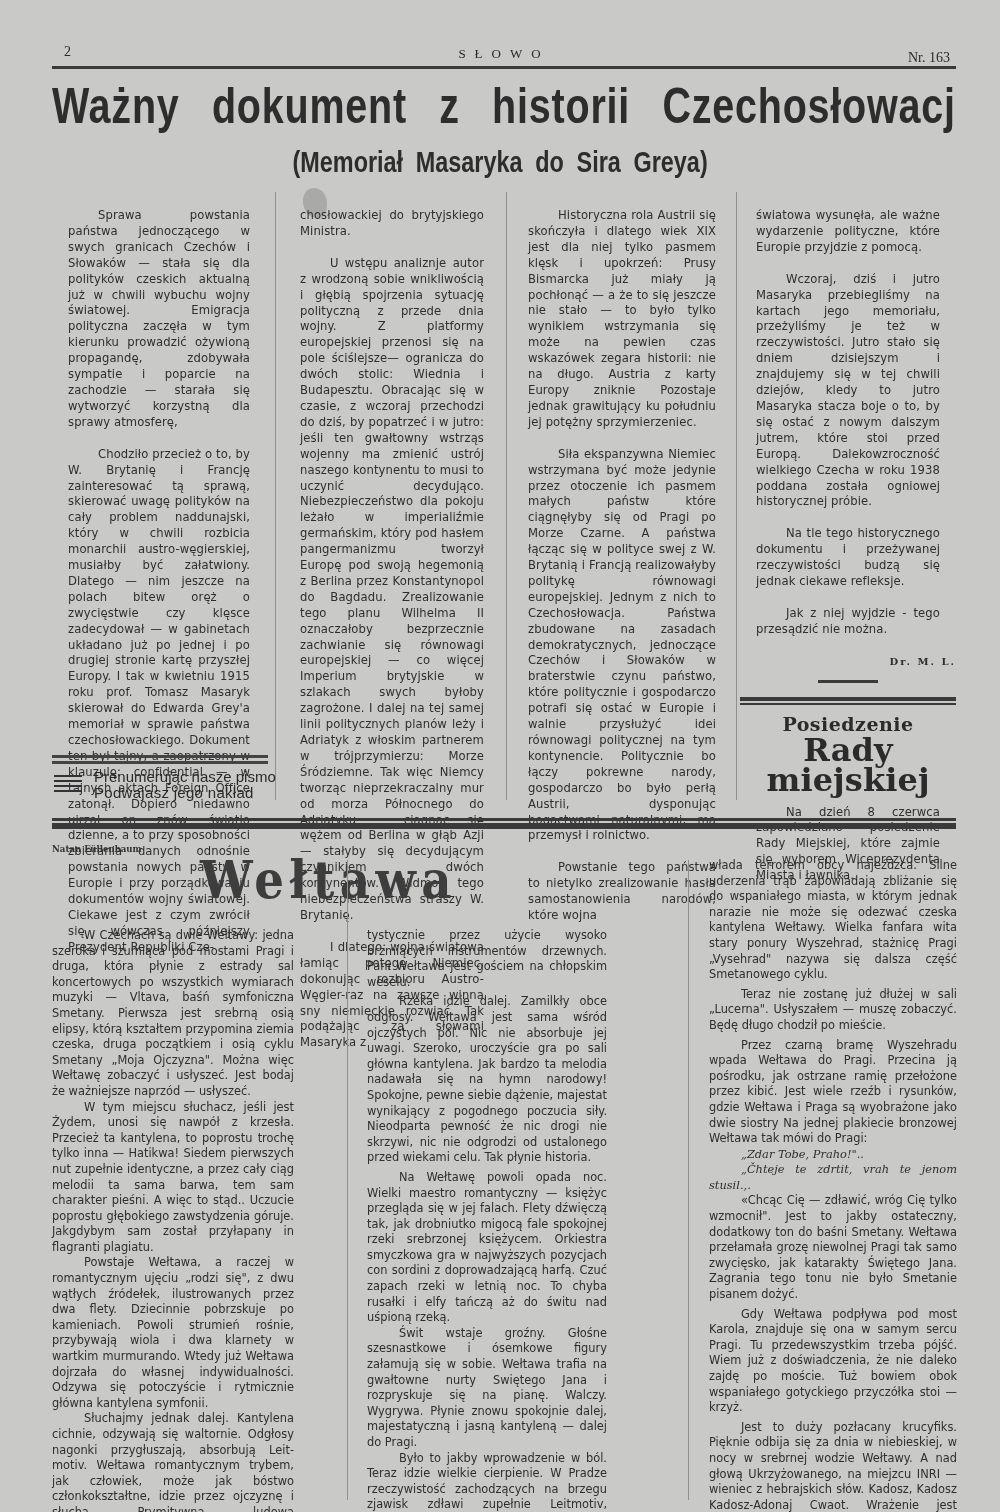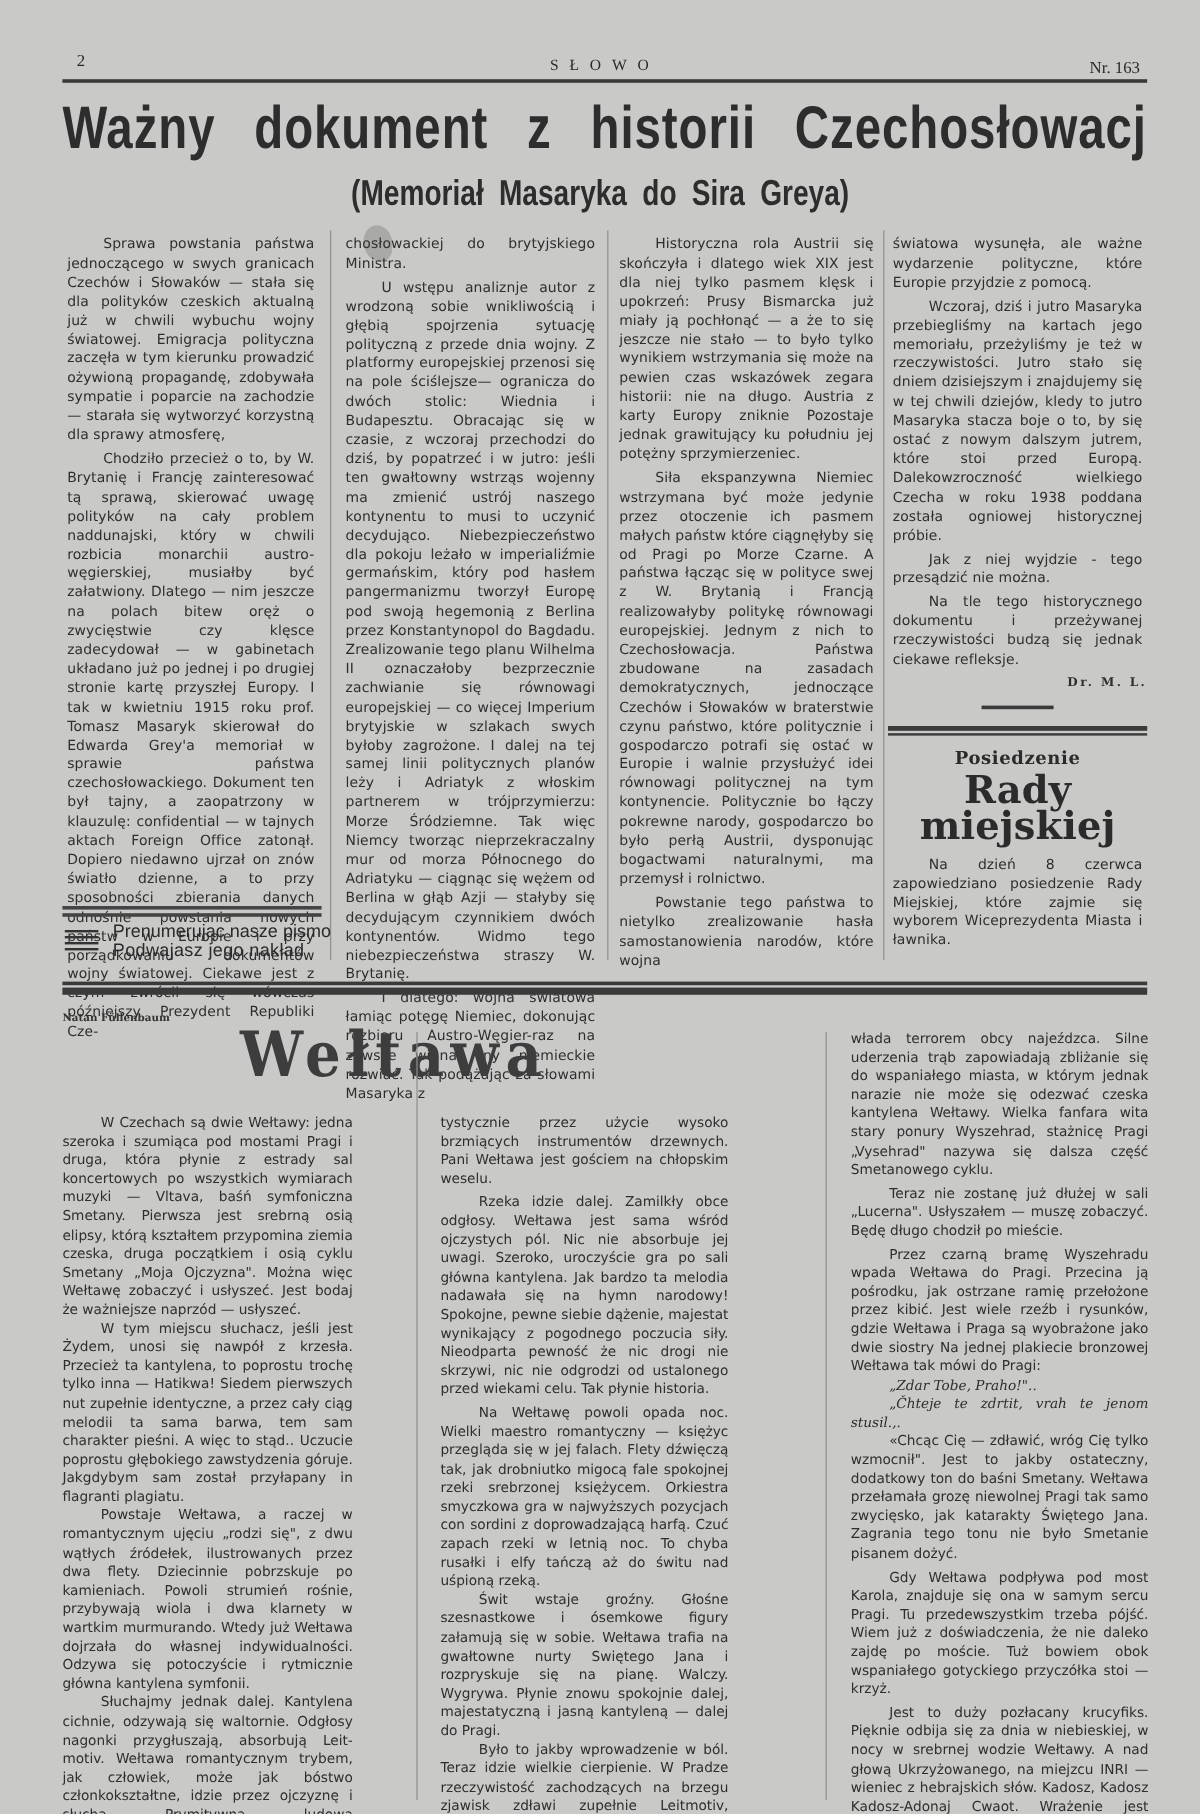--- a/index.html
+++ b/index.html
@@ -32,21 +32,21 @@
   .subhead-wrap { position: absolute; left: 0; top: 142px; width: 1000px; height: 42px; text-align: center; }
   .subhead {
     display: inline-block; font-family: "Liberation Sans", sans-serif; font-weight: bold;
     font-size: 30px; line-height: 40px; color: #2d2d2d; transform: scaleX(0.78); word-spacing: 8px;
   }
 
   .col {
     position: absolute; font-size: 11.6px; line-height: 15.9px; text-align: justify;
     font-family: "DejaVu Sans", sans-serif; color: #2e2e2e; letter-spacing: 0.1px;
   }
-  .col p { margin: 4px; text-indent: 30px; }
+  .col p { margin: 16px; text-indent: 30px; }
   .col p.noind { text-indent: 0; }
   .col p + p { margin-top: 0; }
 
   #c1 { left: 52px; top: 192px; width: 214px; }
   #c2 { left: 284px; top: 192px; width: 216px; }
   #c3 { left: 512px; top: 192px; width: 220px; }
   #c4 { left: 740px; top: 192px; width: 216px; }
 
   .vline { position: absolute; width: 1px; background: #8f8f8d; }
 
@@ -60,21 +60,21 @@
   }
   .promo .t1 { top: 13px; }
   .promo .t2 { top: 29px; letter-spacing: 0.3px; }
 
   .signature { text-align: right; font-weight: bold; font-family: "DejaVu Serif", serif; letter-spacing: 2px; font-size: 10px; margin-top: 2px; }
   .short-rule { width: 60px; height: 3px; background: #3a3a3a; margin: 10px auto 0; }
   .box-rule { height: 4px; background: #3a3a3a; margin-top: 14px; }
   .box-rule2 { height: 2px; background: #3a3a3a; margin-top: 2px; }
   .box-h1 {
     text-align: center; font-family: "DejaVu Serif", serif; font-weight: bold;
-    font-size: 15px; margin-top: 12px; letter-spacing: 0.5px; color: #2b2b2b;
+    font-size: 19px; margin-top: 12px; letter-spacing: 0.5px; color: #2b2b2b;
   }
   .box-h2 {
     text-align: center; font-family: "DejaVu Serif", serif; font-weight: bold;
     font-size: 32px; line-height: 30px; margin-top: 2px; color: #2b2b2b;
   }
 
   .section-rule { position: absolute; left: 52px; width: 904px; background: #3a3a3a; }
 
   .byline { position: absolute; left: 52px; top: 844px; font-family: "DejaVu Serif", serif; font-weight: bold; font-size: 8.6px; color: #333; }
   .title2-wrap { position: absolute; left: 200px; top: 848px; width: 300px; height: 70px; }
@@ -130,22 +130,22 @@
   <div class="col" id="c3">
     <p>Historyczna rola Austrii się skończyła i dlatego wiek XIX jest dla niej tylko pasmem klęsk i upokrzeń: Prusy Bismarcka już miały ją pochłonąć — a że to się jeszcze nie stało — to było tylko wynikiem wstrzymania się może na pewien czas wskazówek zegara historii: nie na długo. Austria z karty Europy zniknie Pozostaje jednak grawitujący ku południu jej potężny sprzymierzeniec.</p>
     <p>Siła ekspanzywna Niemiec wstrzymana być może jedynie przez otoczenie ich pasmem małych państw które ciągnęłyby się od Pragi po Morze Czarne. A państwa łącząc się w polityce swej z W. Brytanią i Francją realizowałyby politykę równowagi europejskiej. Jednym z nich to Czechosłowacja. Państwa zbudowane na zasadach demokratycznych, jednoczące Czechów i Słowaków w braterstwie czynu państwo, które politycznie i gospodarczo potrafi się ostać w Europie i walnie przysłużyć idei równowagi politycznej na tym kontynencie. Politycznie bo łączy pokrewne narody, gospodarczo bo było perłą Austrii, dysponując bogactwami naturalnymi, ma przemysł i rolnictwo.</p>
     <p>Powstanie tego państwa to nietylko zrealizowanie hasła samostanowienia narodów, które wojna</p>
   </div>
   <div class="vline" style="left:736px; top:192px; height:608px;"></div>
 
   <div class="col" id="c4">
     <p class="noind">światowa wysunęła, ale ważne wydarzenie polityczne, które Europie przyjdzie z pomocą.</p>
     <p>Wczoraj, dziś i jutro Masaryka przebiegliśmy na kartach jego memoriału, przeżyliśmy je też w rzeczywistości. Jutro stało się dniem dzisiejszym i znajdujemy się w tej chwili dziejów, kledy to jutro Masaryka stacza boje o to, by się ostać z nowym dalszym jutrem, które stoi przed Europą. Dalekowzroczność wielkiego Czecha w roku 1938 poddana została ogniowej historycznej próbie.</p>
+    <p>Na tle tego historycznego dokumentu i przeżywanej rzeczywistości budzą się jednak ciekawe refleksje.</p>
     <p>Jak z niej wyjdzie - tego przesądzić nie można.</p>
-    <p>Na tle tego historycznego dokumentu i przeżywanej rzeczywistości budzą się jednak ciekawe refleksje.</p>
     <div class="signature">Dr. M. L.</div>
     <div class="short-rule"></div>
     <div class="box-rule"></div>
     <div class="box-rule2"></div>
     <div class="box-h1">Posiedzenie</div>
     <div class="box-h2">Rady miejskiej</div>
     <p style="margin-top:10px;">Na dzień 8 czerwca zapowiedziano posiedzenie Rady Miejskiej, które zajmie się wyborem Wiceprezydenta Miasta i ławnika.</p>
   </div>
 
   <div class="promo">

